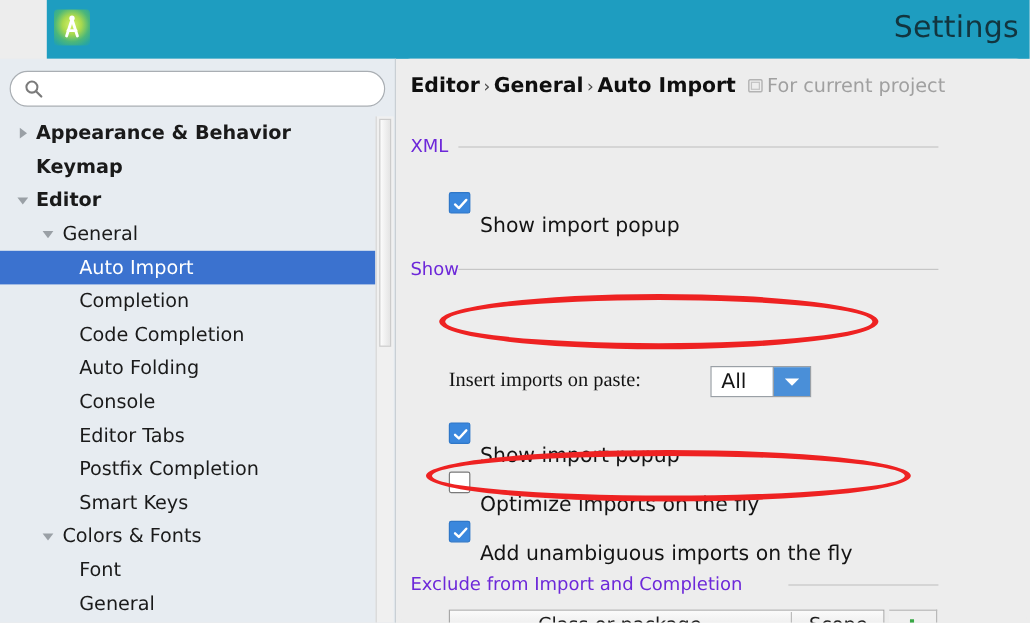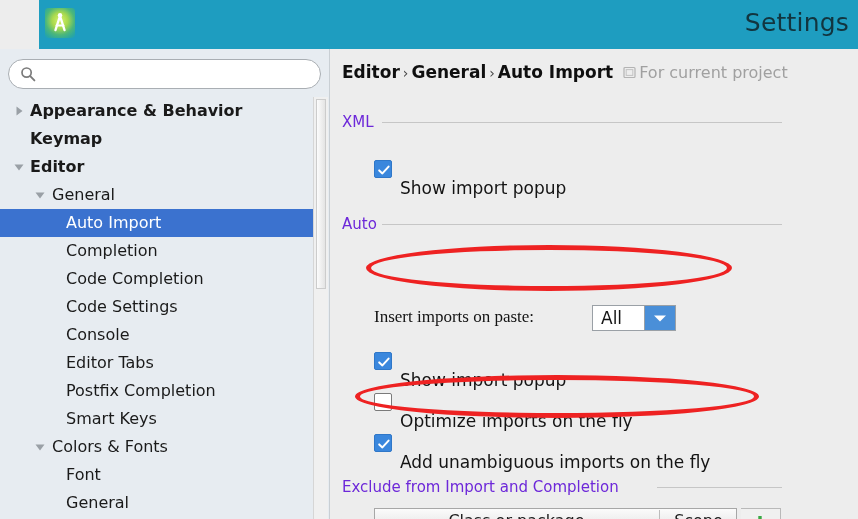--- a/index.html
+++ b/index.html
@@ -393,21 +393,21 @@
         <div class="tree-item lvl0 bold"><span class="label">Keymap</span></div>
         <div class="tree-item lvl0 bold"><svg viewBox="0 0 10 10" class="twisty">
             <path d="M0.5 2.5 L9.5 2.5 L5 8.5 Z" fill="#9aa0a6"></path>
           </svg><span class="label">Editor</span></div>
         <div class="tree-item lvl1"><svg viewBox="0 0 10 10" class="twisty">
             <path d="M0.5 2.5 L9.5 2.5 L5 8.5 Z" fill="#9aa0a6"></path>
           </svg><span class="label">General</span></div>
         <div class="tree-item lvl2 selected"><span class="label">Auto Import</span></div>
         <div class="tree-item lvl2"><span class="label">Completion</span></div>
         <div class="tree-item lvl2"><span class="label">Code Completion</span></div>
-        <div class="tree-item lvl2"><span class="label">Code Settings</span></div>
+        <div class="tree-item lvl2"><span class="label">Auto Folding</span></div>
         <div class="tree-item lvl2"><span class="label">Console</span></div>
         <div class="tree-item lvl2"><span class="label">Editor Tabs</span></div>
         <div class="tree-item lvl2"><span class="label">Postfix Completion</span></div>
         <div class="tree-item lvl2"><span class="label">Smart Keys</span></div>
         <div class="tree-item lvl1"><svg viewBox="0 0 10 10" class="twisty">
             <path d="M0.5 2.5 L9.5 2.5 L5 8.5 Z" fill="#9aa0a6"></path>
           </svg><span class="label">Colors &amp; Fonts</span></div>
         <div class="tree-item lvl2"><span class="label">Font</span></div>
         <div class="tree-item lvl2"><span class="label">General</span></div>
       </div>
@@ -434,21 +434,21 @@
     <div class="check-row" style="left:43px; top:111px;">
       <span class="cbox on">
         <svg class="tick" viewBox="0 0 14 14">
           <path d="M2.2 7.4 L5.4 10.4 L11.6 3.6" stroke="#ffffff" stroke-width="2" fill="none" stroke-linecap="round" stroke-linejoin="round"></path>
         </svg>
       </span>
       <span class="check-label">Show import popup</span>
     </div>
 
     <div class="group" style="top:166px;">
-      <span class="glabel">Auto</span>
+      <span class="glabel">Show</span>
       <span class="gline" style="width:400px;"></span>
     </div>
 
     <div class="combo-row">
       <span class="combo-label">Insert imports on paste:</span>
       <span class="combo">
         <span class="cval">All</span>
         <span class="carrow">
           <svg width="14" height="9" viewBox="0 0 14 9">
             <path d="M1 1.5 L7 7.5 L13 1.5 Z" fill="#ffffff"></path>

